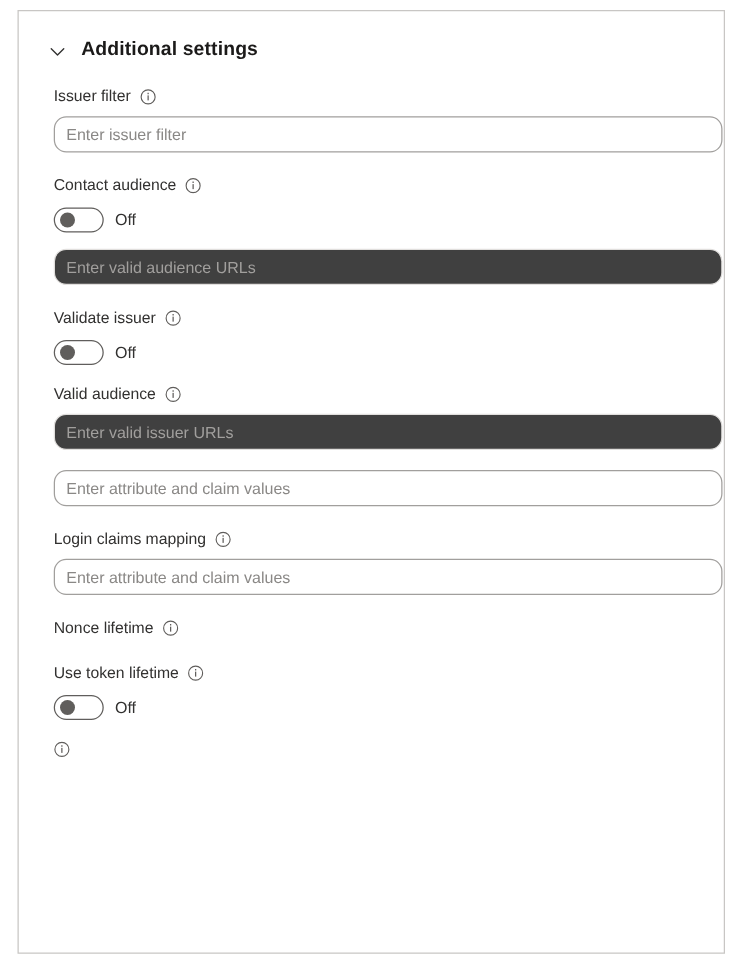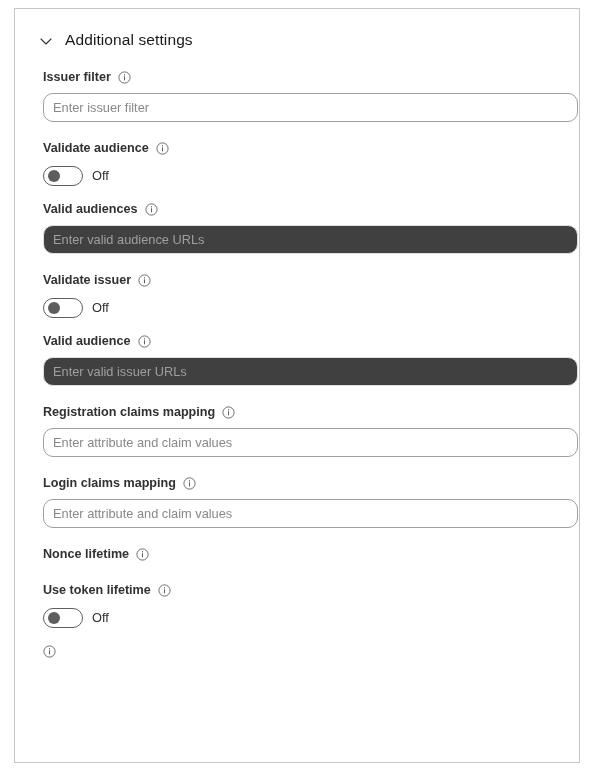--- a/index.html
+++ b/index.html
@@ -45,40 +45,40 @@
     width: 14px;
     height: 14px;
     display: inline-block;
     flex: 0 0 auto;
     position: relative;
     top: 1px;
   }
   .chevron svg { display: block; }
   .section-title {
     font-size: 15.5px;
-    font-weight: normal;
+    font-weight: bold;
     color: #1b1a19;
     letter-spacing: 0.1px;
     line-height: 22px;
   }
 
   
   .field {
     margin: 0 0 6px 14px;
   }
   .field-label-row {
     display: flex;
     align-items: center;
     gap: 7px;
     height: 20px;
     margin-bottom: 6px;
   }
   .field-label {
     font-size: 12.6px;
-    font-weight: bold;
+    font-weight: normal;
     color: #323130;
     line-height: 20px;
     white-space: nowrap;
   }
   .info-icon {
     width: 13px;
     height: 13px;
     flex: 0 0 auto;
     cursor: pointer;
     position: relative;
@@ -189,50 +189,40 @@
           </svg>
         </span>
       </div>
       <input class="text-input" type="text" placeholder="Enter issuer filter" style="">
     </div>
 
     <div class="spacer-sm"></div>
 
     <div class="field">
       <div class="field-label-row">
-        <span class="field-label">Validate audience</span>
+        <span class="field-label">Contact audience</span>
         <span class="info-icon">
           <svg width="13" height="13" viewBox="0 0 13 13" aria-hidden="true">
             <circle cx="6.5" cy="6.5" r="5.6" fill="none" stroke="#605e5c" stroke-width="0.9"></circle>
             <rect x="6" y="5.3" width="1" height="4" fill="#605e5c"></rect>
             <rect x="6" y="3.2" width="1" height="1.2" fill="#605e5c"></rect>
           </svg>
         </span>
       </div>
       <div class="toggle-row">
         <span class="toggle">
           <span class="knob"></span>
         </span>
         <span class="toggle-state">Off</span>
       </div>
     </div>
 
     <div class="spacer-xs"></div>
 
     <div class="field">
-      <div class="field-label-row">
-        <span class="field-label">Valid audiences</span>
-        <span class="info-icon">
-          <svg width="13" height="13" viewBox="0 0 13 13" aria-hidden="true">
-            <circle cx="6.5" cy="6.5" r="5.6" fill="none" stroke="#605e5c" stroke-width="0.9"></circle>
-            <rect x="6" y="5.3" width="1" height="4" fill="#605e5c"></rect>
-            <rect x="6" y="3.2" width="1" height="1.2" fill="#605e5c"></rect>
-          </svg>
-        </span>
-      </div>
       <input class="text-input disabled" type="text" disabled="" placeholder="Enter valid audience URLs" style="">
     </div>
 
     <div class="spacer-sm"></div>
 
     <div class="field">
       <div class="field-label-row">
         <span class="field-label">Validate issuer</span>
         <span class="info-icon">
           <svg width="13" height="13" viewBox="0 0 13 13" aria-hidden="true">
@@ -262,30 +252,20 @@
             <rect x="6" y="3.2" width="1" height="1.2" fill="#605e5c"></rect>
           </svg>
         </span>
       </div>
       <input class="text-input disabled" type="text" disabled="" placeholder="Enter valid issuer URLs" style="">
     </div>
 
     <div class="spacer-sm"></div>
 
     <div class="field">
-      <div class="field-label-row">
-        <span class="field-label">Registration claims mapping</span>
-        <span class="info-icon">
-          <svg width="13" height="13" viewBox="0 0 13 13" aria-hidden="true">
-            <circle cx="6.5" cy="6.5" r="5.6" fill="none" stroke="#605e5c" stroke-width="0.9"></circle>
-            <rect x="6" y="5.3" width="1" height="4" fill="#605e5c"></rect>
-            <rect x="6" y="3.2" width="1" height="1.2" fill="#605e5c"></rect>
-          </svg>
-        </span>
-      </div>
       <input class="text-input" type="text" placeholder="Enter attribute and claim values" style="">
     </div>
 
     <div class="spacer-sm"></div>
 
     <div class="field">
       <div class="field-label-row">
         <span class="field-label">Login claims mapping</span>
         <span class="info-icon">
           <svg width="13" height="13" viewBox="0 0 13 13" aria-hidden="true">

